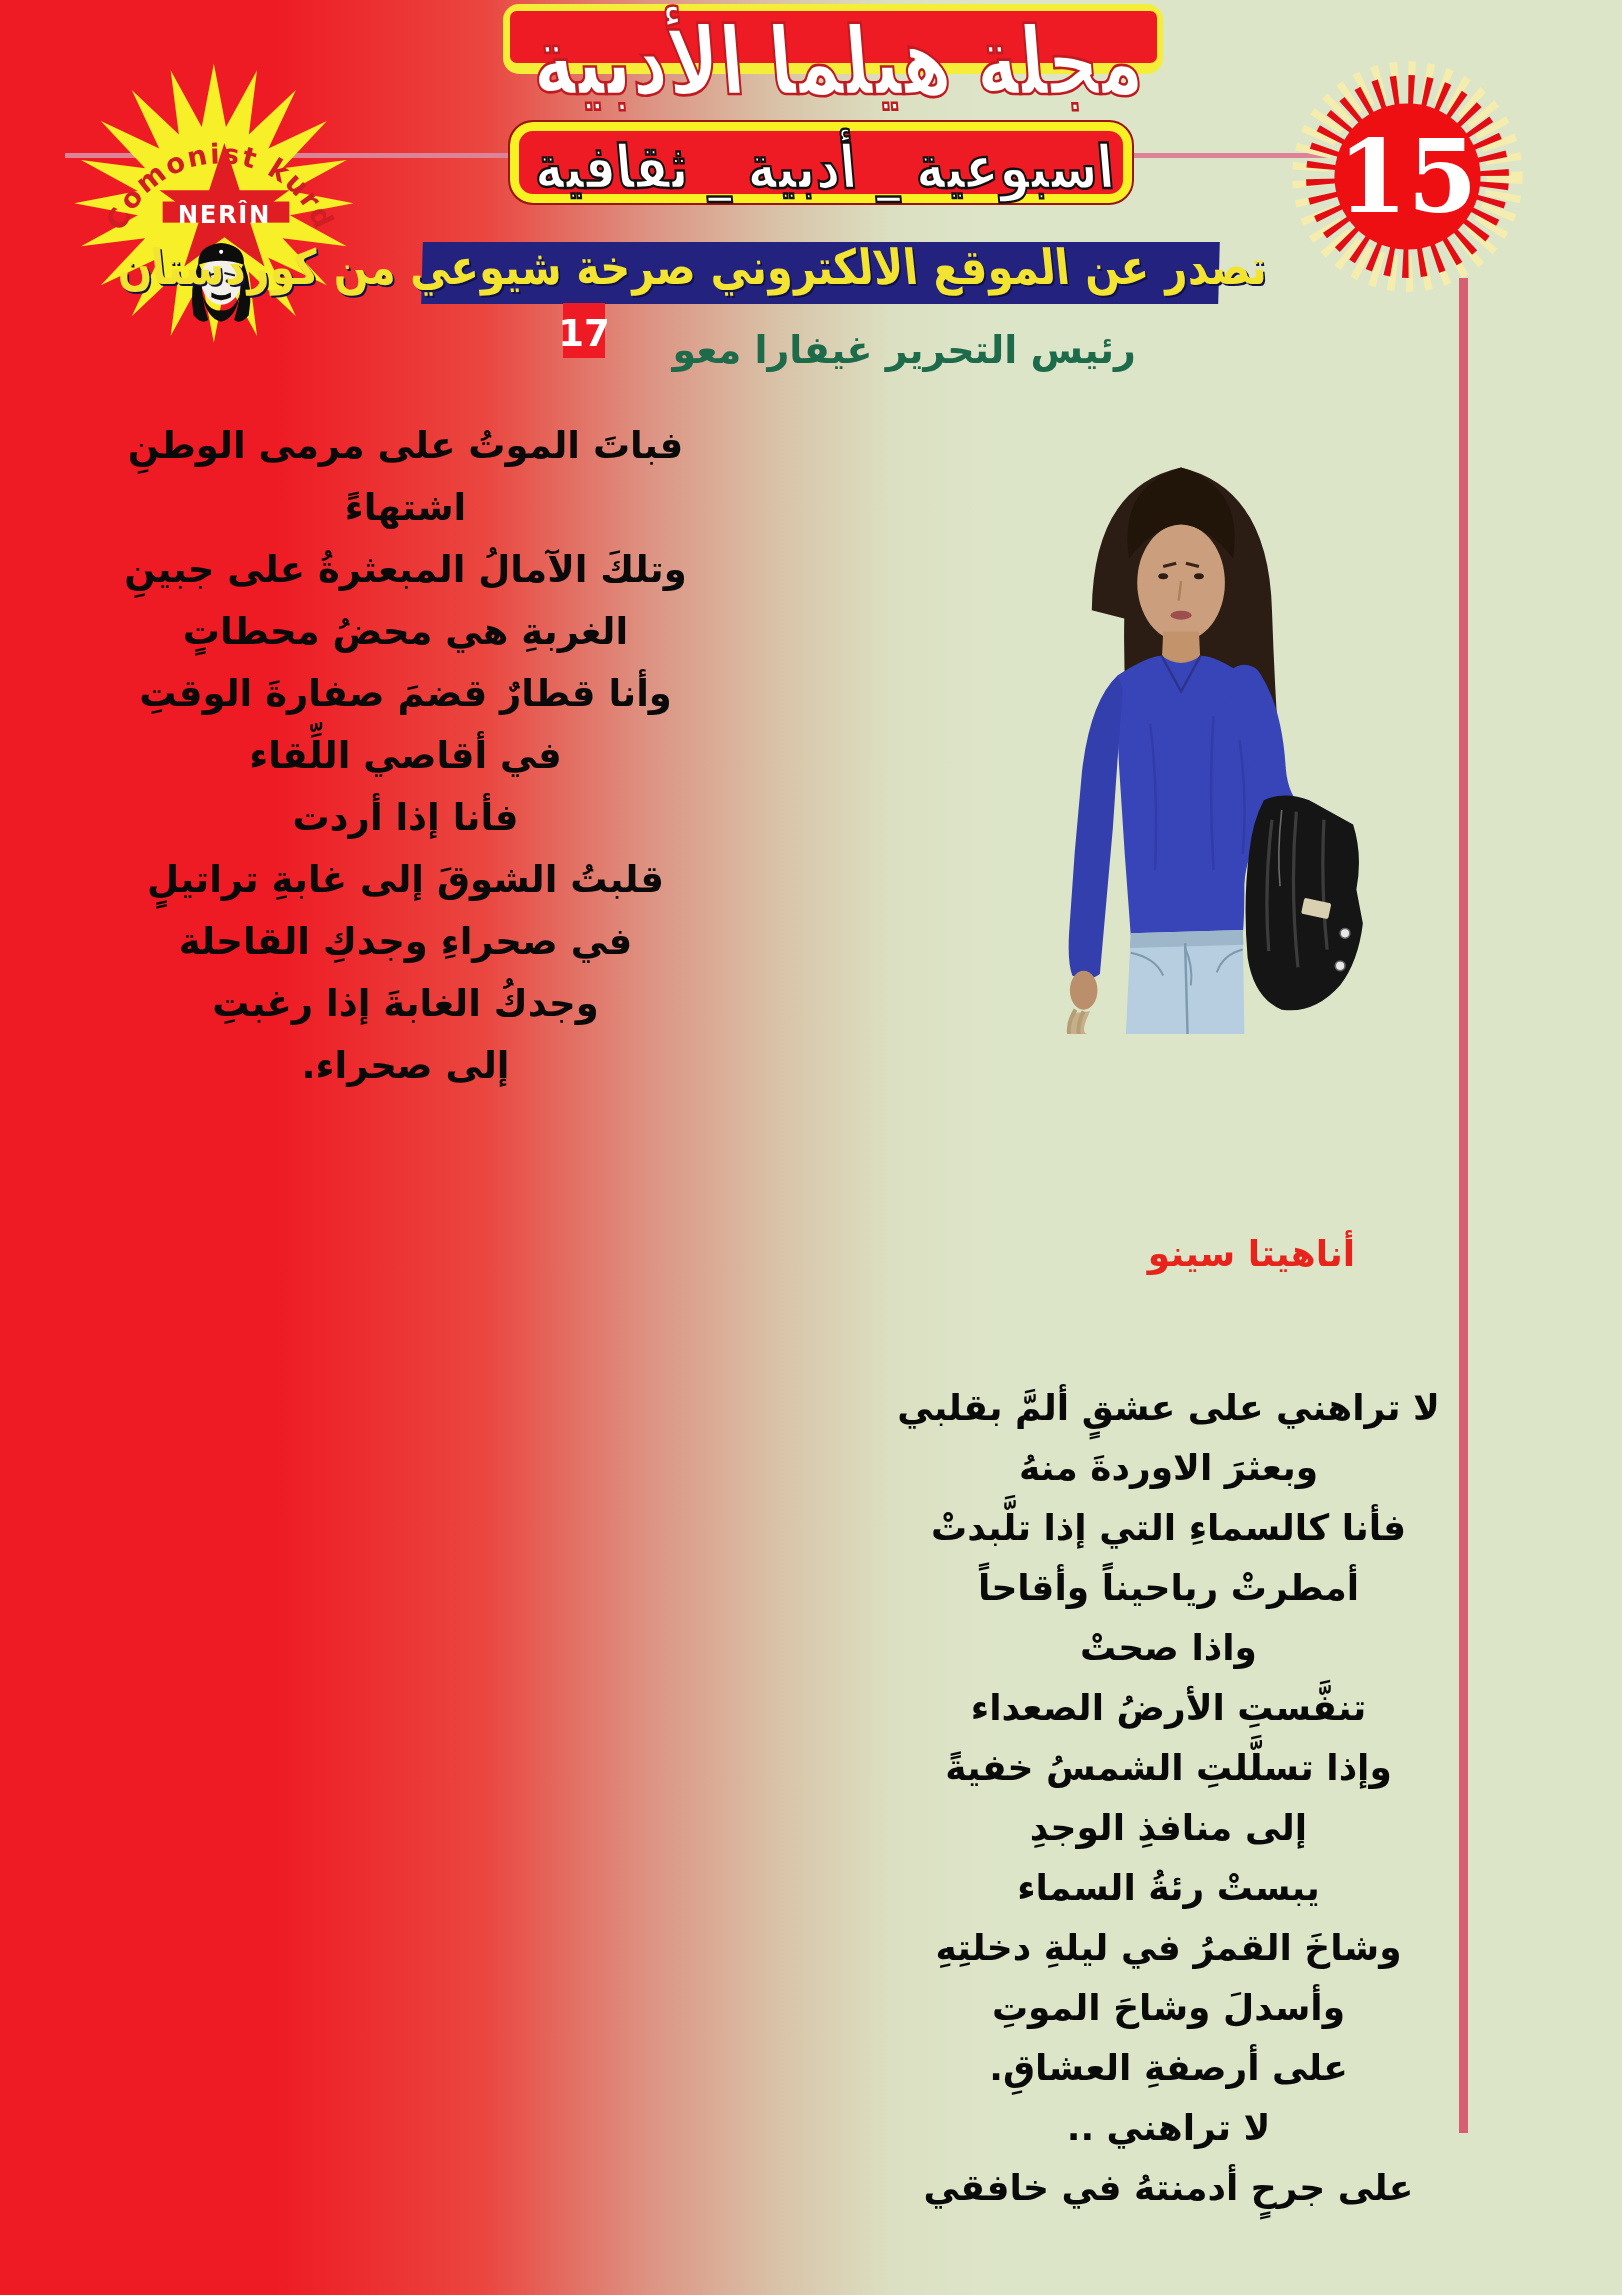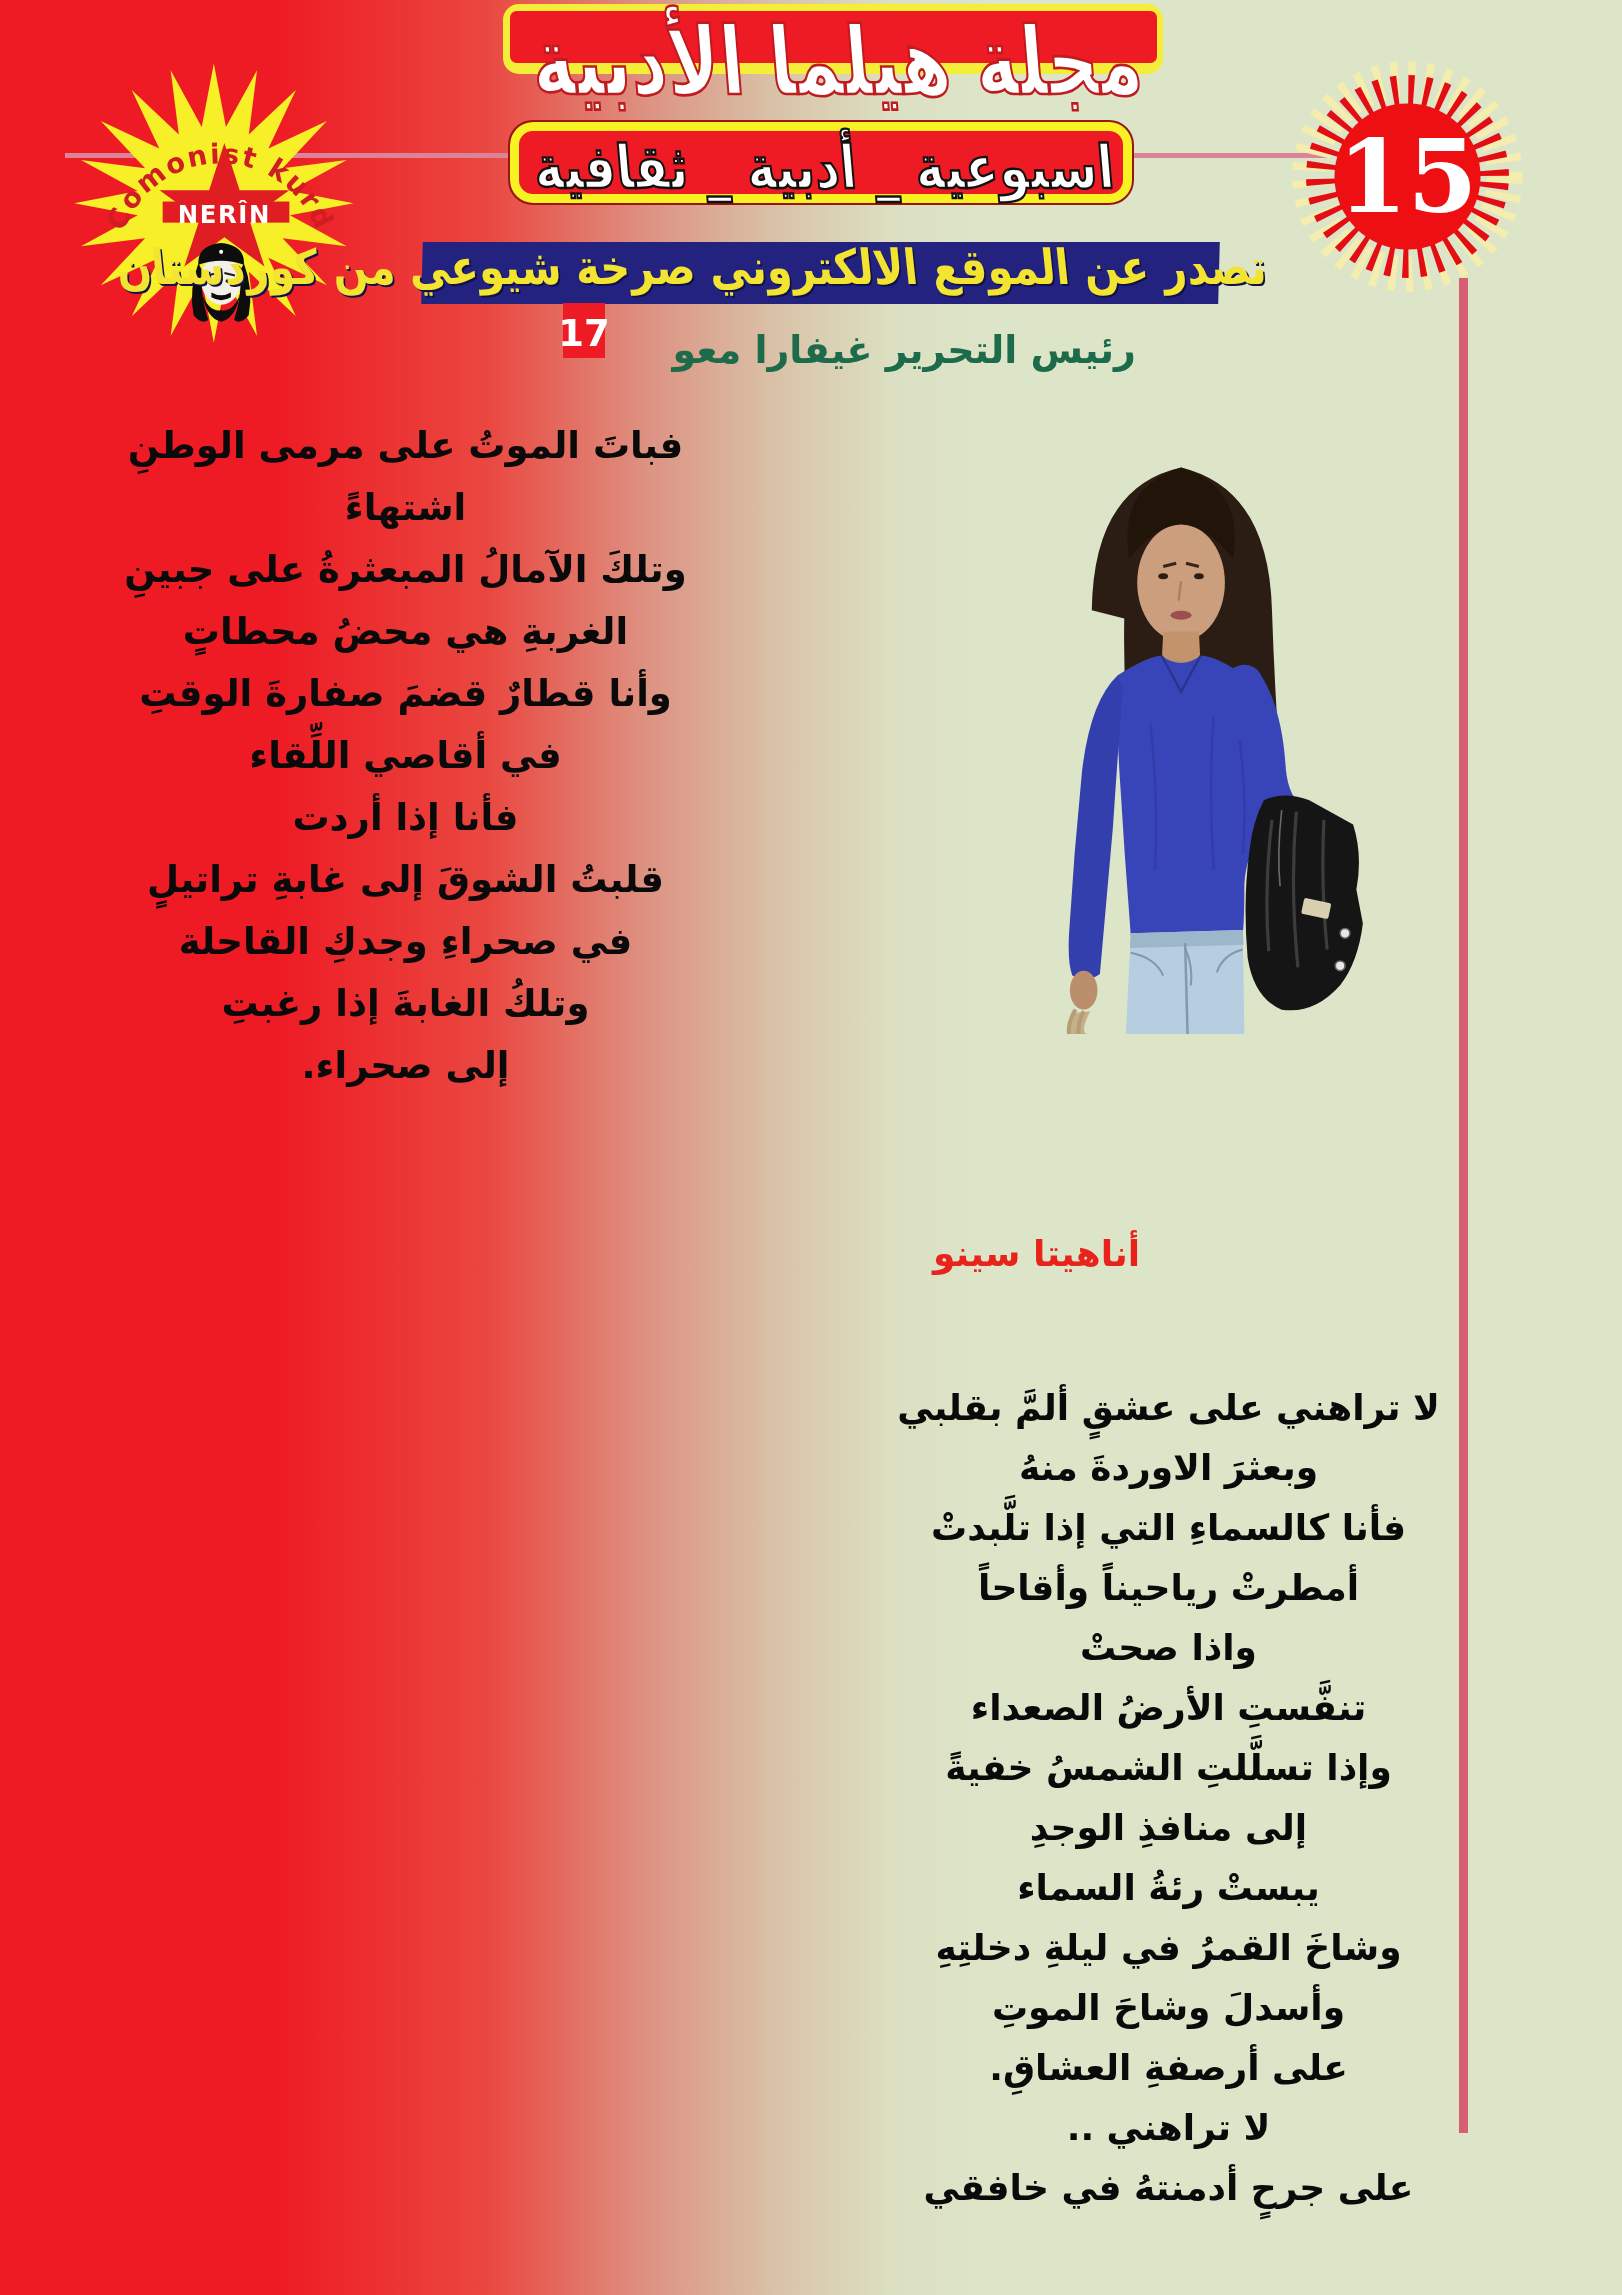--- a/index.html
+++ b/index.html
@@ -53,21 +53,21 @@
   .box17{left:563px;top:303px;width:42px;height:55px;background:#ee1b24;z-index:2;
     display:flex;align-items:flex-end;justify-content:center;padding-bottom:3.2px;box-sizing:border-box;
     color:#ffffff;font-size:37px;font-weight:bold;}
   .editor-text{left:584px;top:328px;width:552px;z-index:2;
     font-size:38px;font-weight:bold;color:#1d6b4a;direction:rtl;white-space:nowrap;}
   
   .poem{z-index:2;text-align:center;color:#0a0a0a;font-weight:bold;direction:rtl;}
   .poem1{left:97px;top:415px;width:617px;font-size:37px;line-height:62px;}
   .poem2{left:860px;top:1378px;width:617px;font-size:36px;line-height:60px;}
   .pline{white-space:nowrap;}
-  .author-name{left:933px;top:1233px;width:422px;text-align:left;z-index:2;
+  .author-name{left:933px;top:1233px;width:422px;text-align:right;z-index:2;
     font-size:36px;font-weight:bold;color:#e7231c;direction:rtl;}
   
   .logo{left:23px;top:18px;z-index:2;}
   .badge{left:1289px;top:58px;z-index:2;}
   .figure{left:996px;top:448px;z-index:2;}
   .badge text{font-family:"DejaVu Serif",serif;font-weight:bold;}
   .logo text{font-family:"DejaVu Sans",sans-serif;}
 </style>
 </head>
 <body>
@@ -124,21 +124,21 @@
   <div class="ab poem poem1">
     <div class="pline">فباتَ الموتُ على مرمى الوطنِ</div>
     <div class="pline">اشتهاءً</div>
     <div class="pline">وتلكَ الآمالُ المبعثرةُ على جبينِ</div>
     <div class="pline">الغربةِ هي محضُ محطاتٍ</div>
     <div class="pline">وأنا قطارٌ قضمَ صفارةَ الوقتِ</div>
     <div class="pline">في أقاصي اللِّقاء</div>
     <div class="pline">فأنا إذا أردت</div>
     <div class="pline">قلبتُ الشوقَ إلى غابةِ تراتيلٍ</div>
     <div class="pline">في صحراءِ وجدكِ القاحلة</div>
-    <div class="pline">وتلكُ الغابةَ إذا رغبتِ</div>
+    <div class="pline">وجدكُ الغابةَ إذا رغبتِ</div>
     <div class="pline">إلى صحراء.</div>
   </div>
 
   <svg class="ab figure" width="375" height="586" viewBox="0 0 462 722">
     <g>
       <path d="M118,200 Q120,48 228,24 Q336,50 340,200 Q344,320 354,445 Q320,472 294,456 Q298,490 268,502 Q238,468 214,460 Q186,454 172,438 Q156,320 158,210 Z" fill="#2b1d13"></path>
       <ellipse cx="228" cy="166" rx="54" ry="72" fill="#cb9f7d"></ellipse>
       <path d="M228,24 Q150,48 164,136 Q196,96 228,94 Q260,96 292,136 Q306,48 228,24 Z" fill="#211409"></path>
       <path d="M206,146 L222,142 M234,142 L250,146" stroke="#3a2417" stroke-width="4" fill="none"></path>
       <ellipse cx="206" cy="158" rx="6" ry="3.6" fill="#2d1d12"></ellipse>

